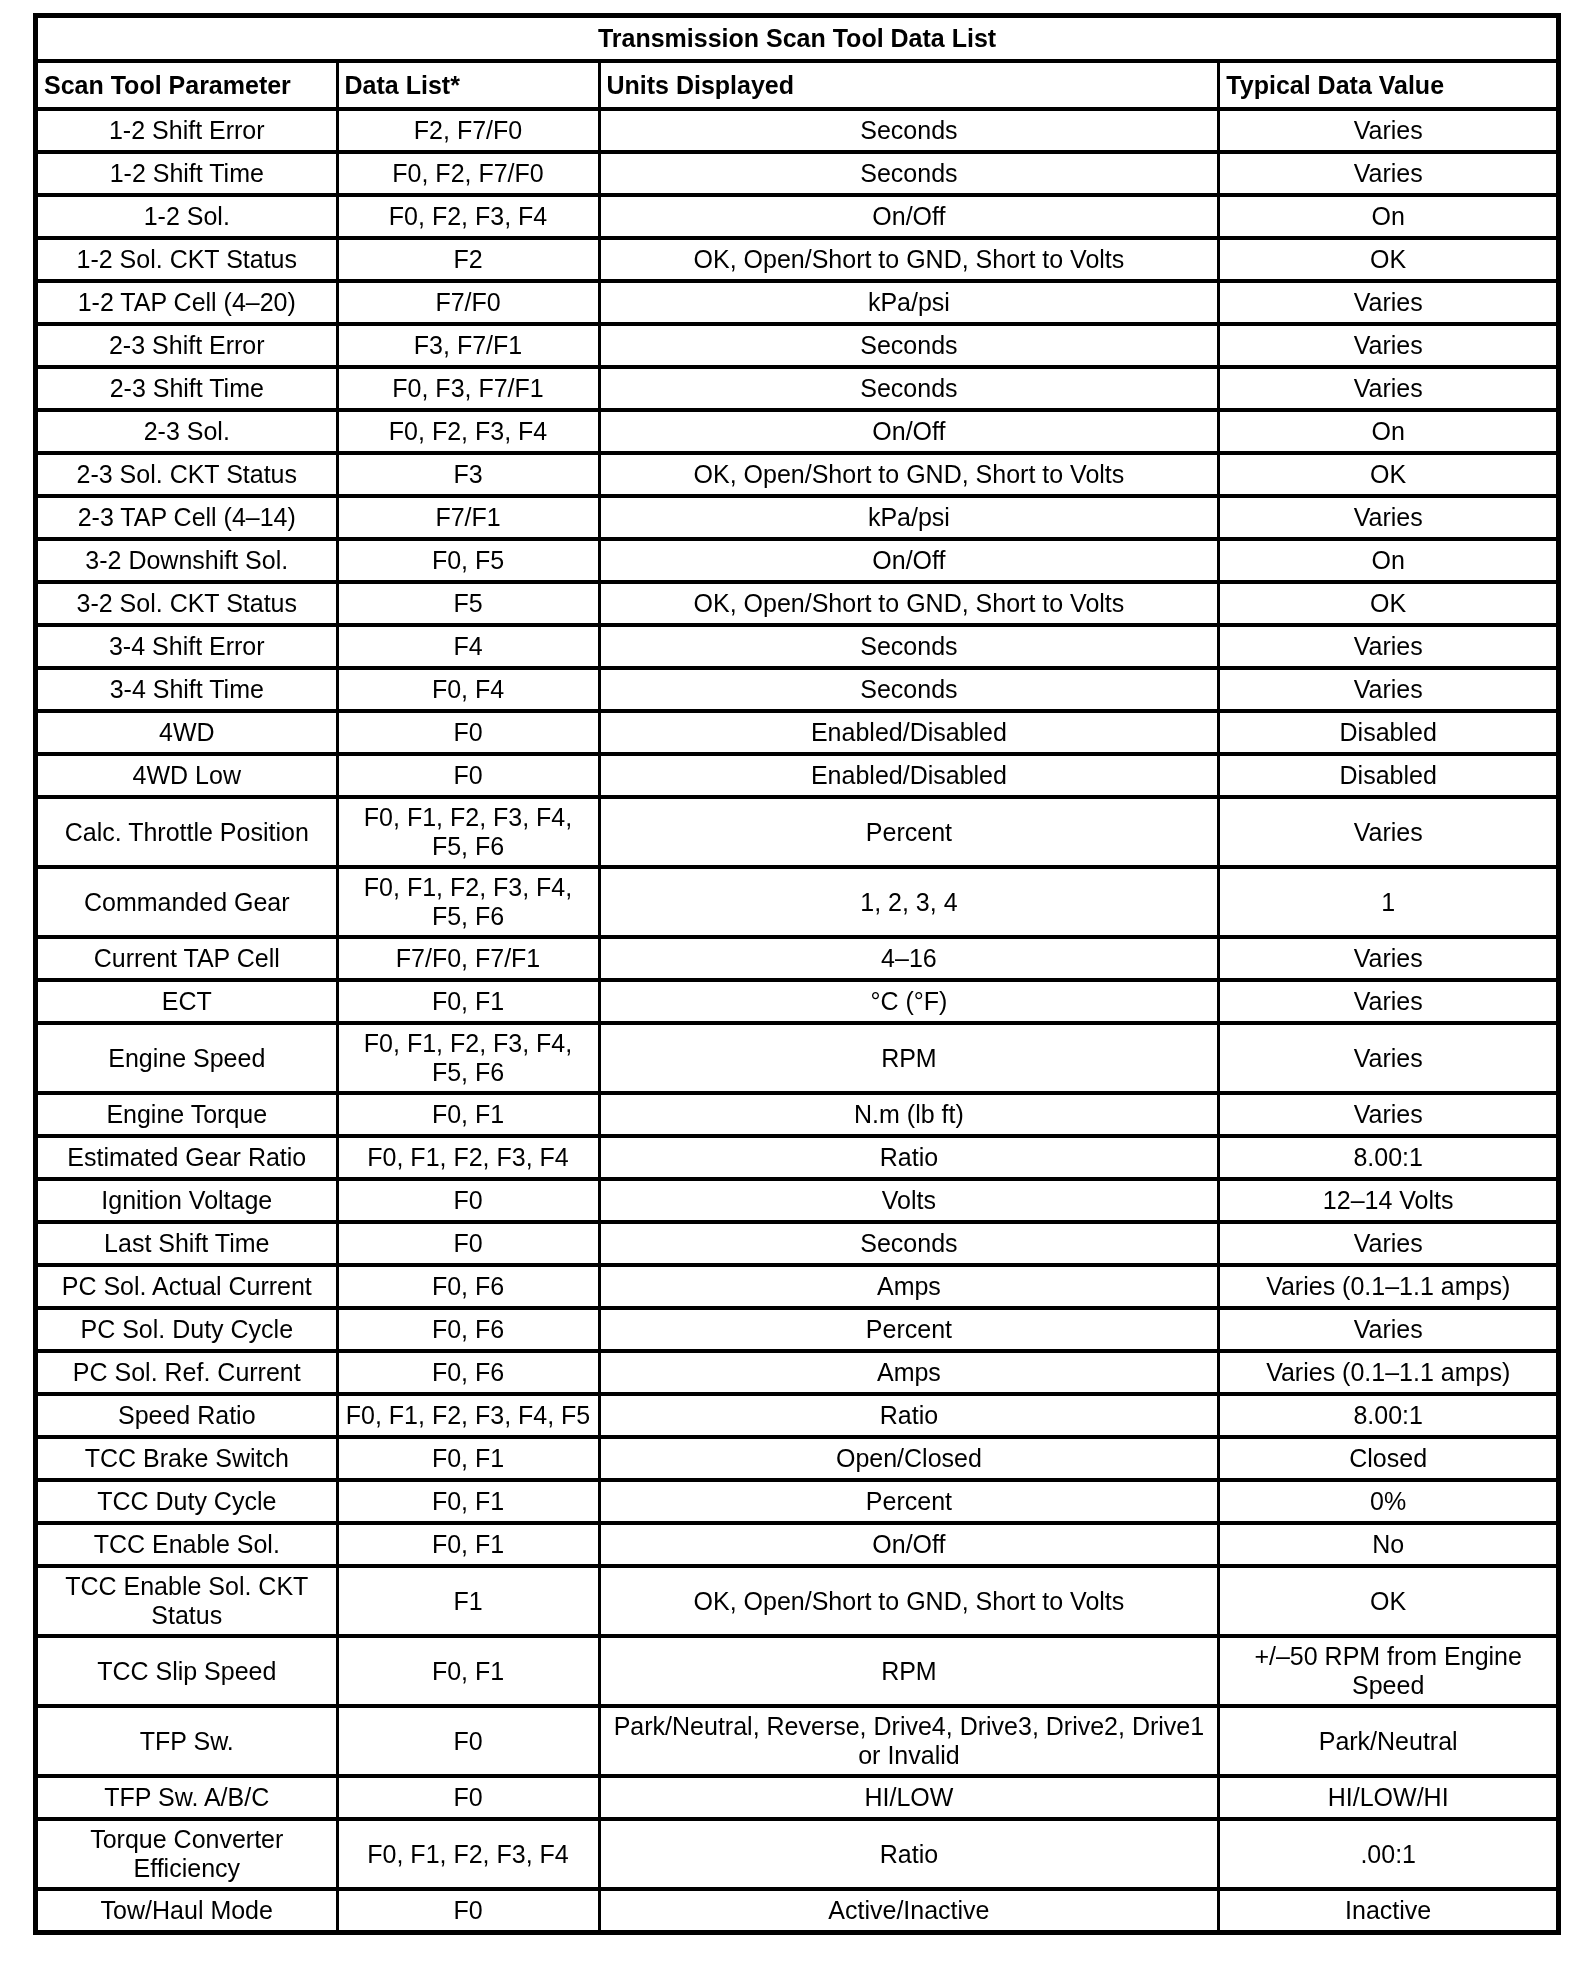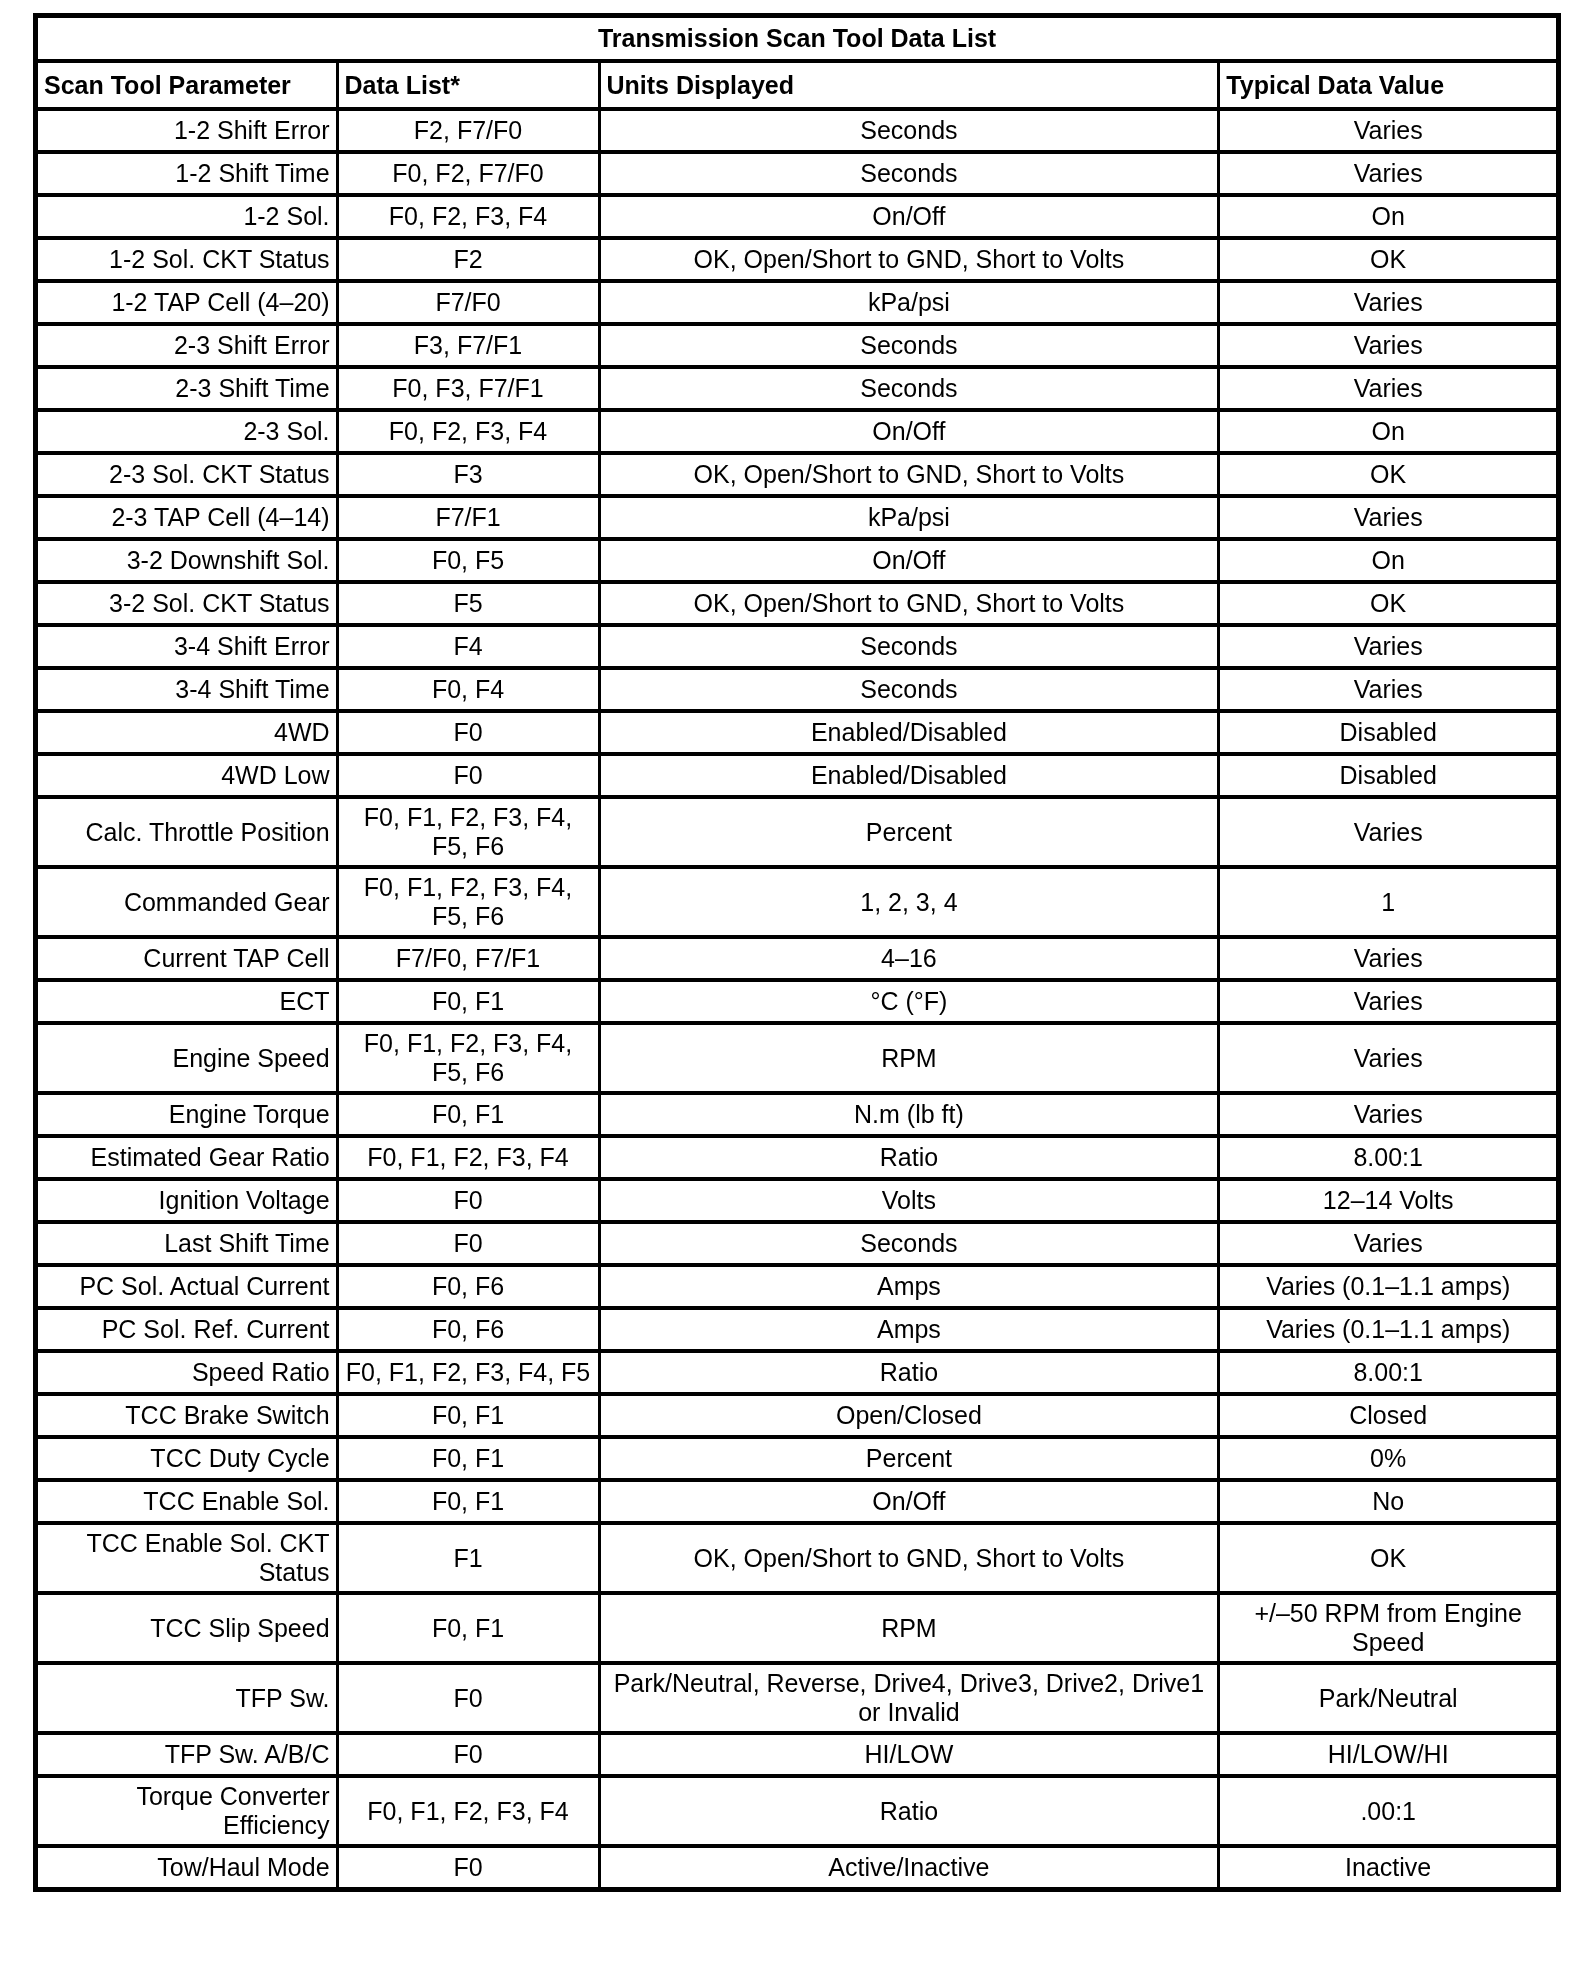--- a/index.html
+++ b/index.html
@@ -43,21 +43,21 @@
   }
   th.head-cell {
     font-weight: bold;
     text-align: left;
     height: 36px;
   }
   td {
     height: 31px;
   }
   td.param-cell {
-    text-align: right;
+    text-align: center;
   }
   td.datalist-cell,
   td.units-cell,
   td.typical-cell {
     text-align: center;
   }
 </style>
 </head>
 <body>
 
@@ -231,20 +231,26 @@
           <td class="units-cell">Seconds</td>
           <td class="typical-cell">Varies</td>
         </tr>
         <tr>
           <td class="param-cell">PC Sol. Actual Current</td>
           <td class="datalist-cell">F0, F6</td>
           <td class="units-cell">Amps</td>
           <td class="typical-cell">Varies (0.1–1.1 amps)</td>
         </tr>
         <tr>
+          <td class="param-cell">PC Sol. Duty Cycle</td>
+          <td class="datalist-cell">F0, F6</td>
+          <td class="units-cell">Percent</td>
+          <td class="typical-cell">Varies</td>
+        </tr>
+        <tr>
           <td class="param-cell">PC Sol. Ref. Current</td>
           <td class="datalist-cell">F0, F6</td>
           <td class="units-cell">Amps</td>
           <td class="typical-cell">Varies (0.1–1.1 amps)</td>
         </tr>
         <tr>
           <td class="param-cell">Speed Ratio</td>
           <td class="datalist-cell">F0, F1, F2, F3, F4, F5</td>
           <td class="units-cell">Ratio</td>
           <td class="typical-cell">8.00:1</td>

